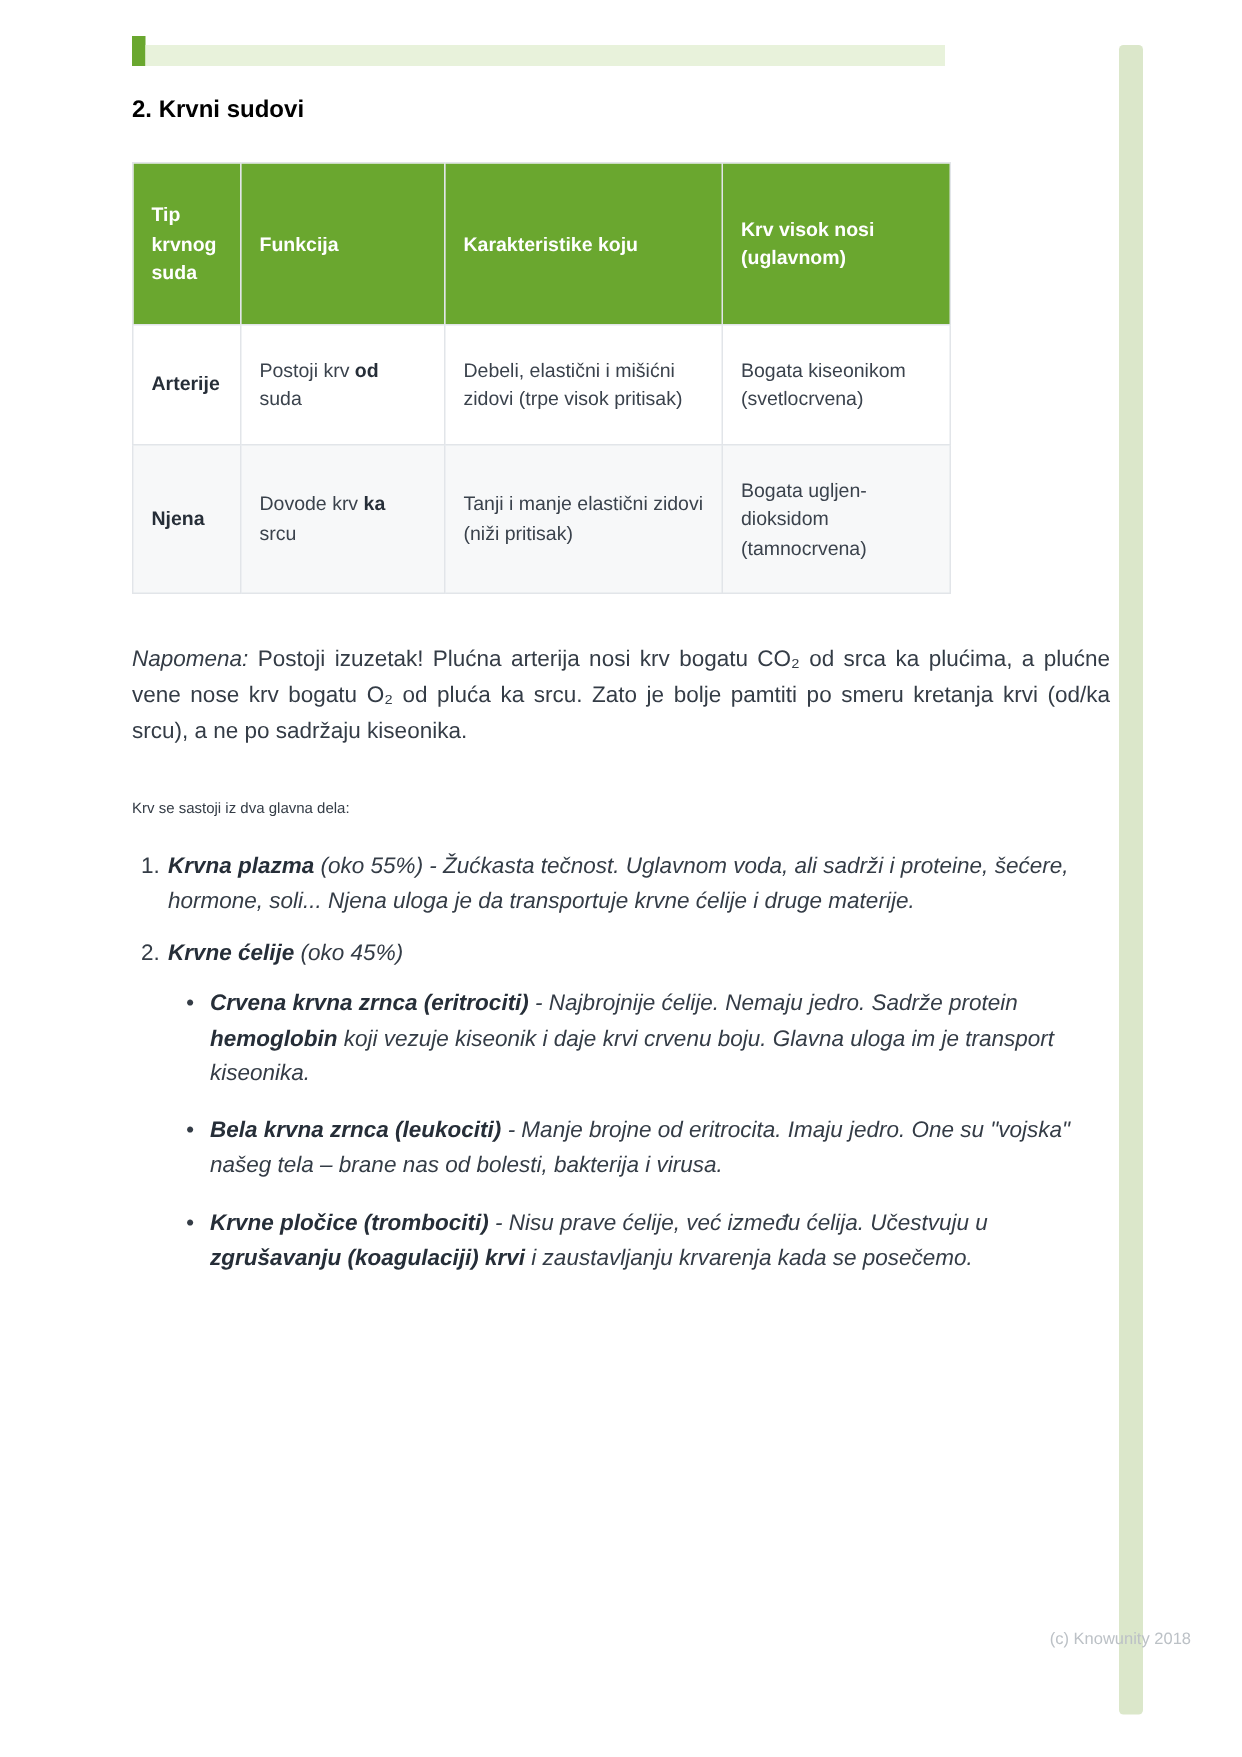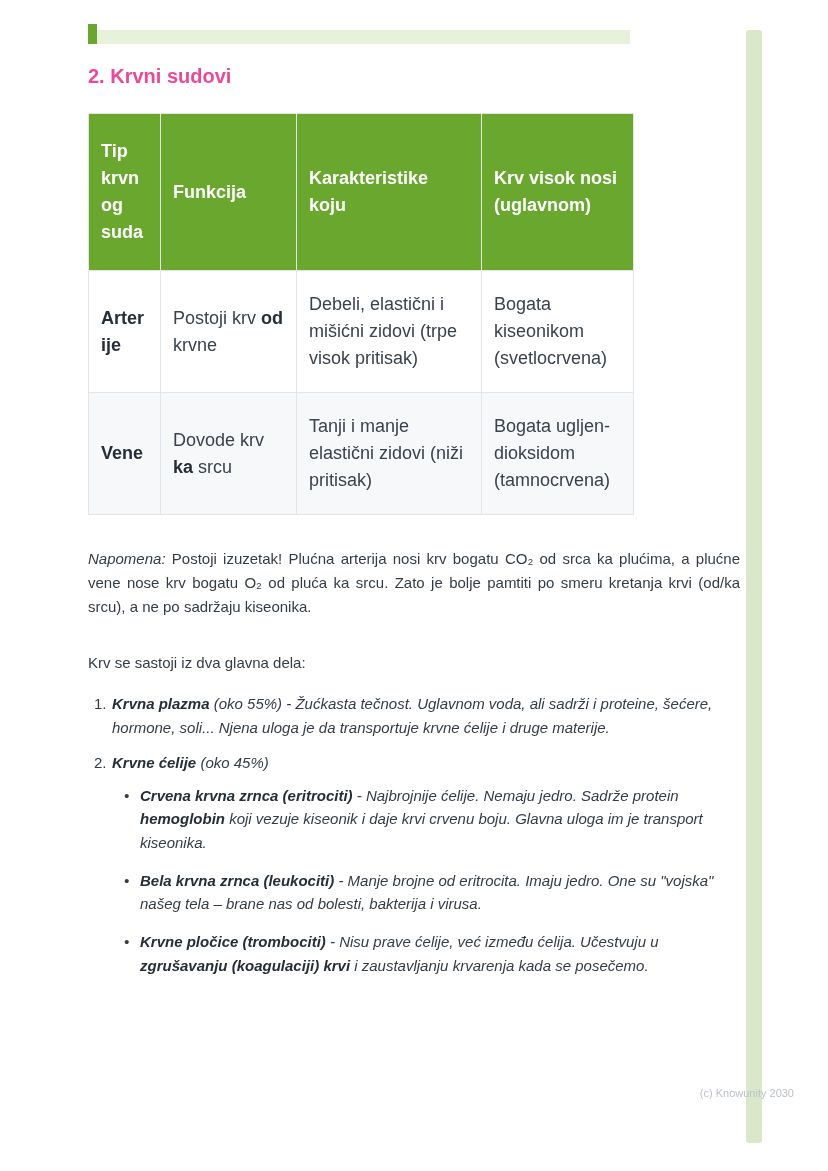--- a/index.html
+++ b/index.html
@@ -20,26 +20,26 @@
   }
   .remnant-light {
     position: absolute; left: 97px; top: 30px; width: 533px; height: 14px;
     background: #e8f2db;
   }
   .content {
     position: absolute; left: 88px; top: 64px; width: 652px;
   }
   h2.section-title {
     margin: 0 0 24px 0;
-    font-size: 20px; line-height: 1.25;
-    color: #ec4899; font-weight: 700;
+    font-size: 16px; line-height: 1.25;
+    color: #000000; font-weight: 700;
   }
   table.vessels {
     border-collapse: collapse; width: 545px; table-layout: fixed;
-    font-size: 18px; line-height: 1.5; color: #3a424c;
+    font-size: 13px; line-height: 1.5; color: #3a424c;
     margin: 0 0 32px 0;
   }
   table.vessels th, table.vessels td {
     border: 1px solid #e2e5e9;
     padding: 20px 12px;
     vertical-align: middle;
     text-align: left;
     font-weight: 400;
     word-wrap: break-word;
   }
@@ -48,21 +48,21 @@
     padding: 24px 12px;
   }
   table.vessels tbody tr:nth-child(2) { background: #f7f8f9; }
   .note {
     margin: 1px 0 32px 0; width: 652px;
     font-size: 15px; line-height: 1.6;
     text-align: justify;
   }
   .intro {
     margin: 0 0 18px 0;
-    font-size: 15px; line-height: 1.55;
+    font-size: 10px; line-height: 1.55;
   }
   ol.main-list {
     list-style: none; margin: 0; padding: 0 0 0 6px;
     font-size: 15px; line-height: 1.55;
   }
   ol.main-list > li { display: flex; margin-bottom: 12px; }
   .num-marker { width: 18px; flex: 0 0 auto; }
   .li-body { flex: 1 1 auto; min-width: 0; font-style: italic; }
   ul.sub-list { list-style: none; margin: 10px 0 0 0; padding: 0 0 0 12px; }
   ul.sub-list > li { display: flex; margin-bottom: 15px; }
@@ -97,26 +97,26 @@
         <tr id="head-row">
             <th>Tip krvnog suda</th>
             <th>Funkcija</th>
             <th>Karakteristike koju</th>
             <th>Krv visok nosi (uglavnom)</th>
           </tr>
       </thead>
       <tbody id="table-body">
           <tr>
             <td><span class="b">Arterije</span></td>
-            <td><span>Postoji krv </span><span class="b">od</span><span> krvne</span></td>
+            <td><span>Postoji krv </span><span class="b">od</span><span> suda</span></td>
             <td><span>Debeli, elastični i mišićni zidovi (trpe visok pritisak)</span></td>
             <td><span>Bogata kiseonikom (svetlocrvena)</span></td>
           </tr>
           <tr>
-            <td><span class="b">Vene</span></td>
+            <td><span class="b">Njena</span></td>
             <td><span>Dovode krv </span><span class="b">ka</span><span> srcu</span></td>
             <td><span>Tanji i manje elastični zidovi (niži pritisak)</span></td>
             <td><span>Bogata ugljen-dioksidom (tamnocrvena)</span></td>
           </tr>
         </tbody>
     </table>
 
     <p class="note" id="note"><span class="i">Napomena:</span><span> Postoji izuzetak! Plućna arterija nosi krv bogatu CO₂ od srca ka plućima, a plućne vene nose krv bogatu O₂ od pluća ka srcu. Zato je bolje pamtiti po smeru kretanja krvi (od/ka srcu), a ne po sadržaju kiseonika.</span></p>
 
     <p class="intro">Krv se sastoji iz dva glavna dela:</p>
@@ -139,14 +139,14 @@
               </li>
               <li>
                 <span class="bullet-marker">•</span>
                 <div class="li-body"><span class="b">Krvne pločice (trombociti)</span><span> - Nisu prave ćelije, već između ćelija. Učestvuju u </span><span class="b">zgrušavanju (koagulaciji) krvi</span><span> i zaustavljanju krvarenja kada se posečemo.</span></div>
               </li>
             </ul></div>
         </li>
       </ol>
   </div>
 
-  <div class="watermark">(c) Knowunity 2030</div>
+  <div class="watermark">(c) Knowunity 2018</div>
 </div>
 
 </body></html>

